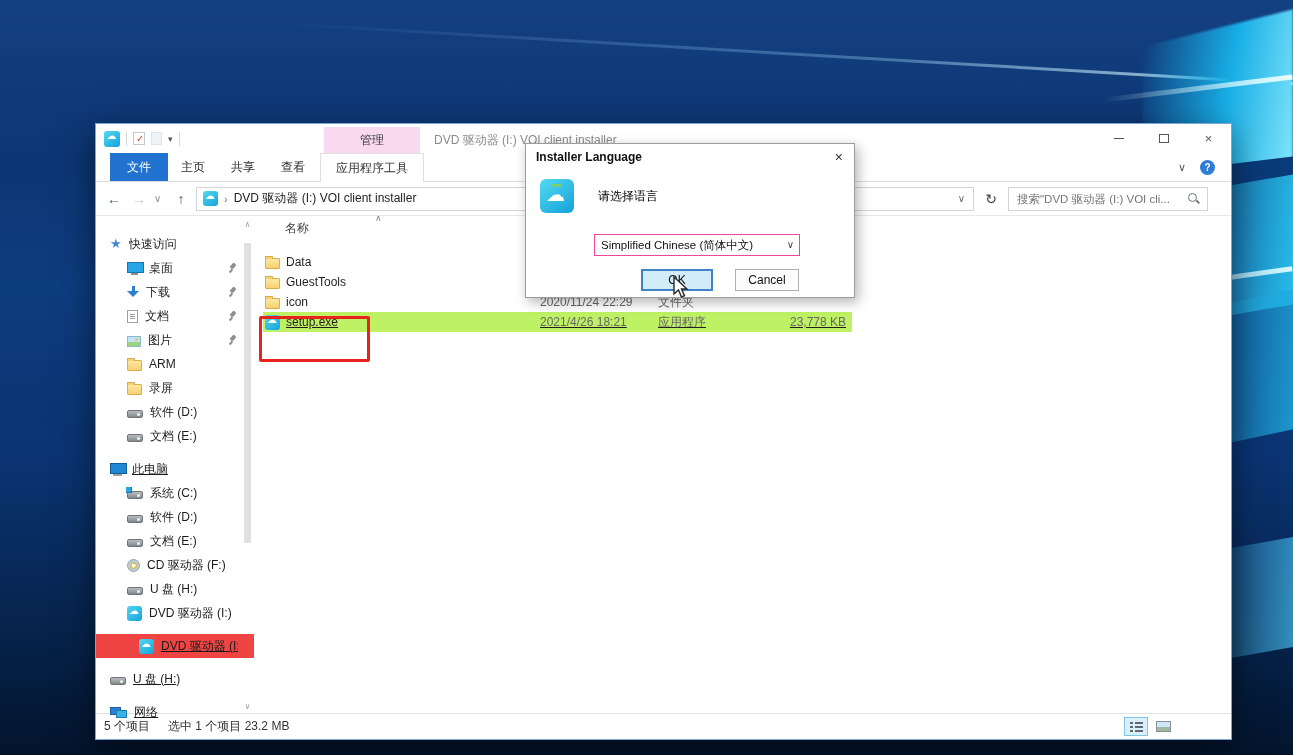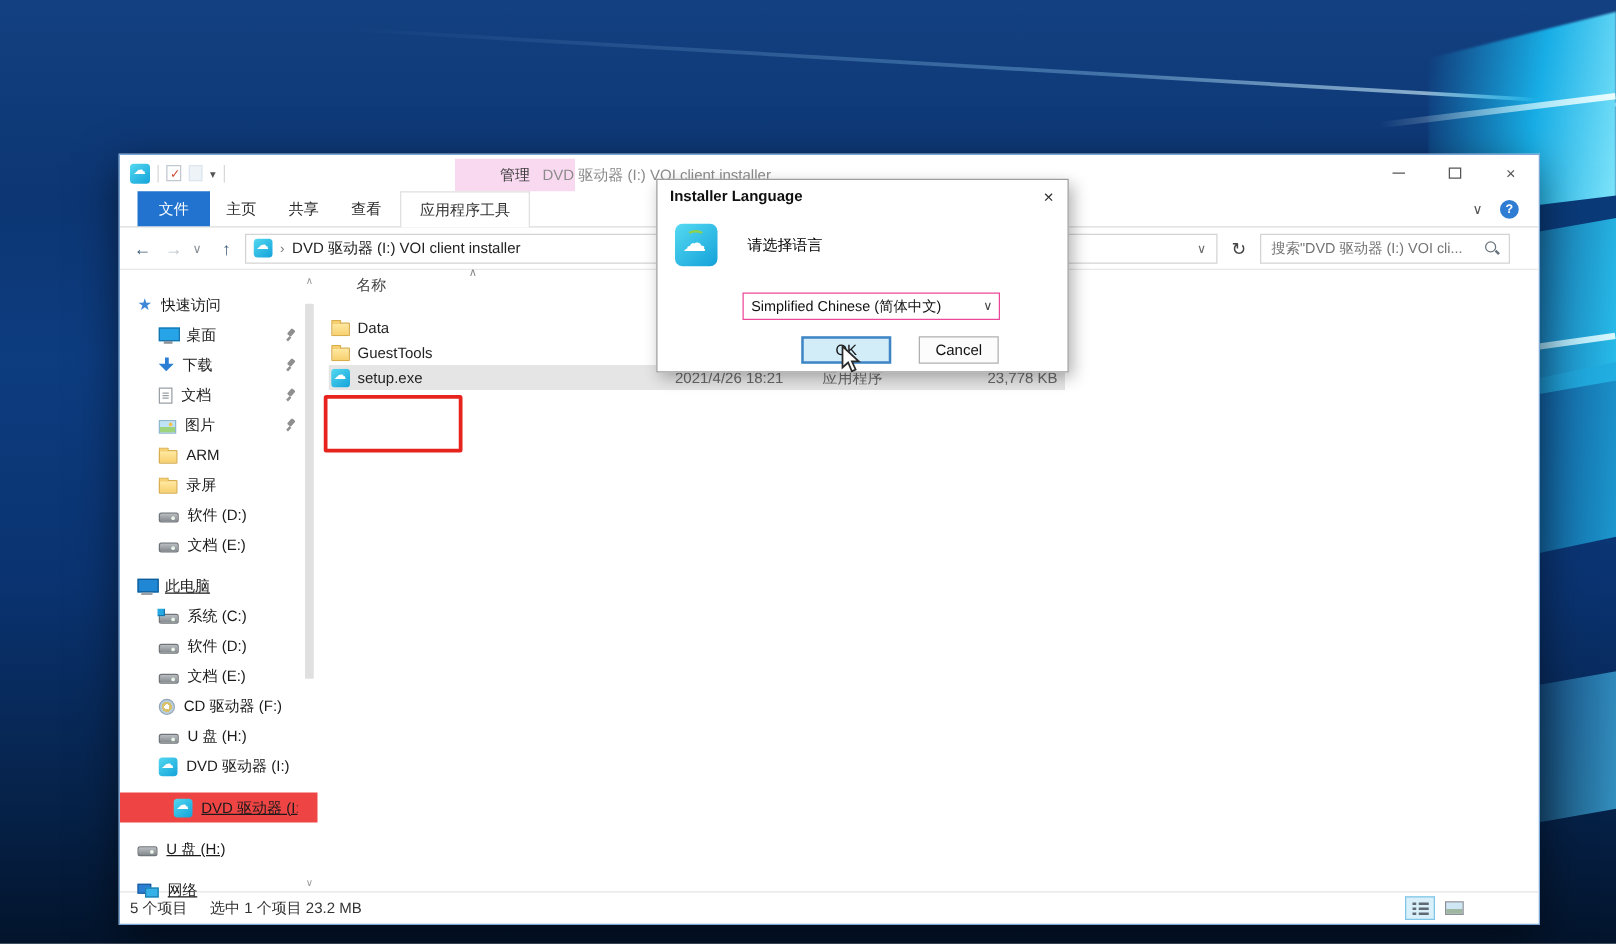--- a/index.html
+++ b/index.html
@@ -21,21 +21,21 @@
   .b9{left:0;top:0;width:100%;height:160px;background:linear-gradient(180deg,rgba(40,110,200,.28),rgba(40,110,200,0));}
 
   .window{position:absolute;left:95px;top:123px;width:1137px;height:617px;background:#fff;
     border:1px solid #7ba7d7;box-shadow:0 10px 32px rgba(0,0,0,.5);display:flex;flex-direction:column;z-index:10;}
 
   
   .titlebar{height:29px;position:relative;display:flex;align-items:center;flex:0 0 auto;}
   .qat{display:flex;align-items:center;gap:6px;padding-left:8px;}
   .qat-sep{width:1px;height:14px;background:#d8d8d8;}
   .win-title{position:absolute;left:338px;top:8px;font-size:12px;color:#8b8b8b;white-space:nowrap;}
-  .ctx-label{position:absolute;left:228px;top:3px;width:96px;height:26px;background:#f9d9f0;display:flex;align-items:center;justify-content:center;font-size:12px;color:#3c3c3c;margin-left:40px;}
+  .ctx-label{position:absolute;left:228px;top:3px;width:96px;height:26px;background:#f9d9f0;display:flex;align-items:center;justify-content:center;font-size:12px;color:#3c3c3c;}
   .win-controls{position:absolute;right:0;top:0;display:flex;height:29px;}
   .win-btn{width:45px;height:29px;display:flex;align-items:center;justify-content:center;color:#555;font-size:13px;}
   .min-glyph{width:10px;height:1px;background:#555;}
   .box-glyph{width:10px;height:9px;border:1px solid #555;}
 
   
   .tabrow{height:29px;position:relative;display:flex;align-items:stretch;border-bottom:1px solid #dcdcdc;flex:0 0 auto;font-size:12px;}
   .tab{display:flex;align-items:center;padding:0 13px;color:#2b2b2b;}
   .tab-file{background:#2273cf;color:#fff;margin-left:14px;padding:0 17px;}
   .tab-apptools{position:absolute;left:224px;top:0;width:104px;height:29px;display:flex;align-items:center;justify-content:center;background:#fff;border:1px solid #e0e0e0;border-bottom:none;color:#333;}
@@ -69,21 +69,21 @@
   .side-scroll{position:absolute;right:0;top:4px;bottom:2px;width:13px;display:flex;flex-direction:column;align-items:center;font-size:8px;color:#9a9a9a;}
   .scroll-thumb{width:7px;height:300px;background:#e0e0e0;margin-top:14px;border-radius:1px;}
   .scroll-down{margin-top:auto;}
 
   
   .filearea{flex:1;position:relative;font-size:12px;color:#211f1f;}
   .col-header{height:24px;display:flex;align-items:center;color:#444;margin-left:9px;padding-left:22px;position:relative;}
   .sort-caret{position:absolute;left:112px;top:-3px;font-size:9px;color:#888;}
   .rows{padding-top:12px;}
   .file-row{height:20px;display:flex;align-items:center;margin-left:9px;width:589px;}
-  .file-row.sel{background:#e5e5e5;}
+  .file-row.sel{background:#bef264;text-decoration:underline;}
   .c-name{width:277px;display:flex;align-items:center;gap:6px;padding-left:2px;overflow:hidden;}
   .c-date{width:118px;color:#666;}
   .c-type{width:110px;color:#666;}
   .c-size{flex:1;text-align:right;color:#666;padding-right:6px;}
 
   
   .statusbar{height:26px;border-top:1px solid #e3e3e3;display:flex;align-items:center;font-size:12px;color:#333;padding:0 8px;flex:0 0 auto;}
   .status-sel{margin-left:18px;}
   .view-btns{margin-left:auto;display:flex;gap:3px;margin-right:48px;}
   .view-btn{width:24px;height:19px;display:flex;align-items:center;justify-content:center;border:1px solid transparent;}
@@ -329,20 +329,29 @@
         </div>
         <div class="file-row">
           <span class="c-name">
               <span class="ic ic-folder"></span>
               <span>GuestTools</span>
             </span>
           <span class="c-date"></span>
           <span class="c-type"></span>
           <span class="c-size"></span>
         </div>
+        <div class="file-row">
+          <span class="c-name">
+              <span class="ic ic-folder"></span>
+              <span>icon</span>
+            </span>
+          <span class="c-date">2020/11/24 22:29</span>
+          <span class="c-type">文件夹</span>
+          <span class="c-size"></span>
+        </div>
         <div class="file-row sel">
           <span class="c-name">
               <span class="ic ic-cloudapp"></span>
               <span>setup.exe</span>
             </span>
           <span class="c-date">2021/4/26 18:21</span>
           <span class="c-type">应用程序</span>
           <span class="c-size">23,778 KB</span>
         </div>
       </div>

